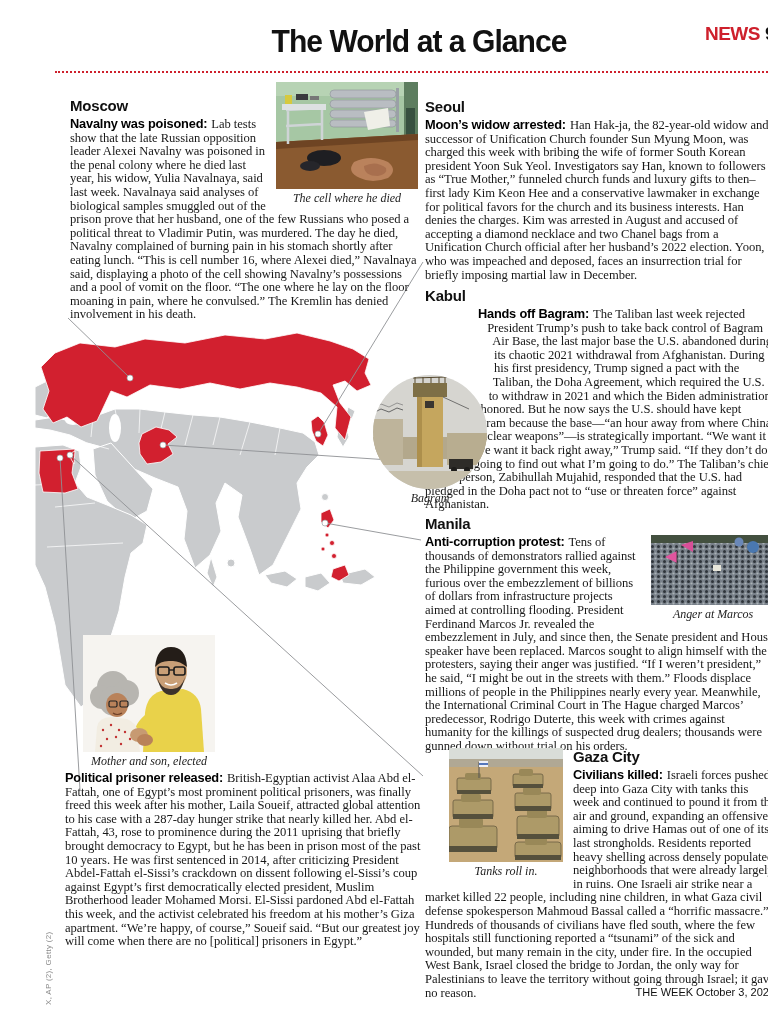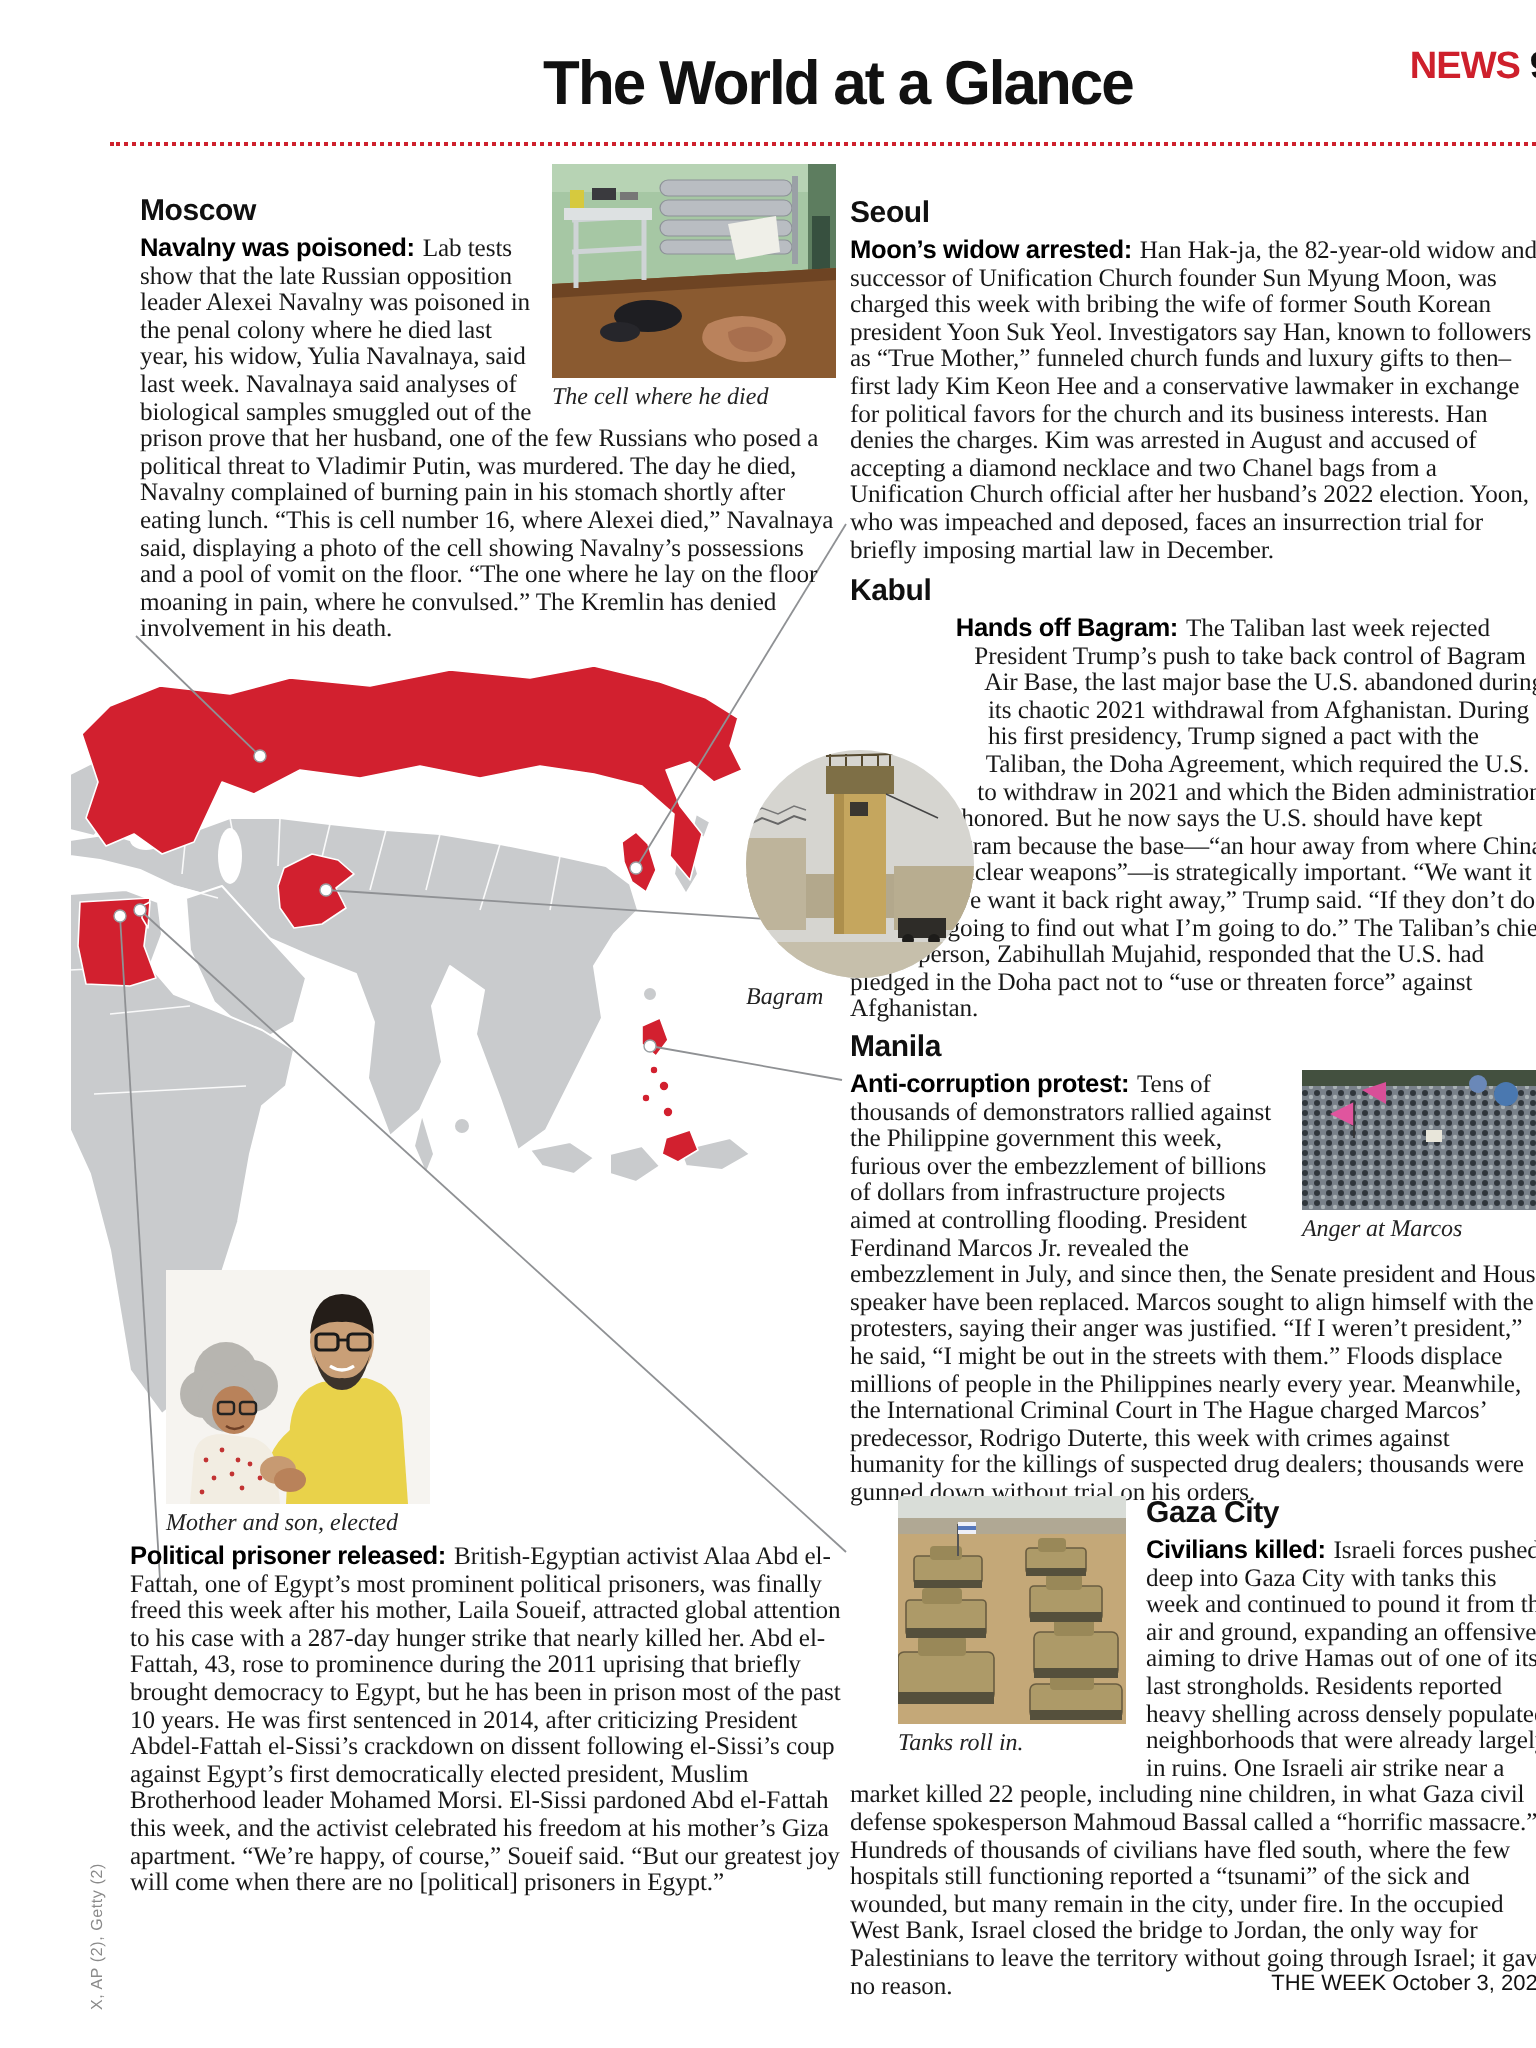--- a/index.html
+++ b/index.html
@@ -16,21 +16,21 @@
   .news-badge .pnum{color:#111;margin-left:5px;}
   .rule{position:absolute;left:20px;right:20px;top:71px;border-top:2px dotted #ce202c;height:0;}
 
   
   .story{position:absolute;}
   .story h3{font-family:"Liberation Sans",sans-serif;font-size:15px;font-weight:bold;
             margin:0 0 3px 0;color:#101010;letter-spacing:-0.2px;}
   .story p{margin:0;font-size:12.6px;line-height:13.6px;letter-spacing:-0.05px;}
   .lead{font-family:"Liberation Sans",sans-serif;font-weight:bold;font-size:12.8px;
         color:#000000;letter-spacing:-0.2px;padding-right:4px;}
-  .cap{font-style:italic;font-size:12px;margin-top:3px;line-height:13px;color:#222;}
+  .cap{font-style:italic;font-size:12px;text-align:center;margin-top:3px;line-height:13px;color:#222;}
 
   .ph-right{float:right;margin:0 0 2px 10px;}
   .ph-left{float:left;margin:0 10px 2px 0;padding-left:31px;}
   .photo{display:block;background:#ddd;}
 
   
   #moscow{left:35px;top:82px;width:348px;}
   #moscow h3{margin-top:15px;}
   #seoul{left:390px;top:98px;width:350px;}
   #kabul{left:390px;top:287px;width:350px;}

